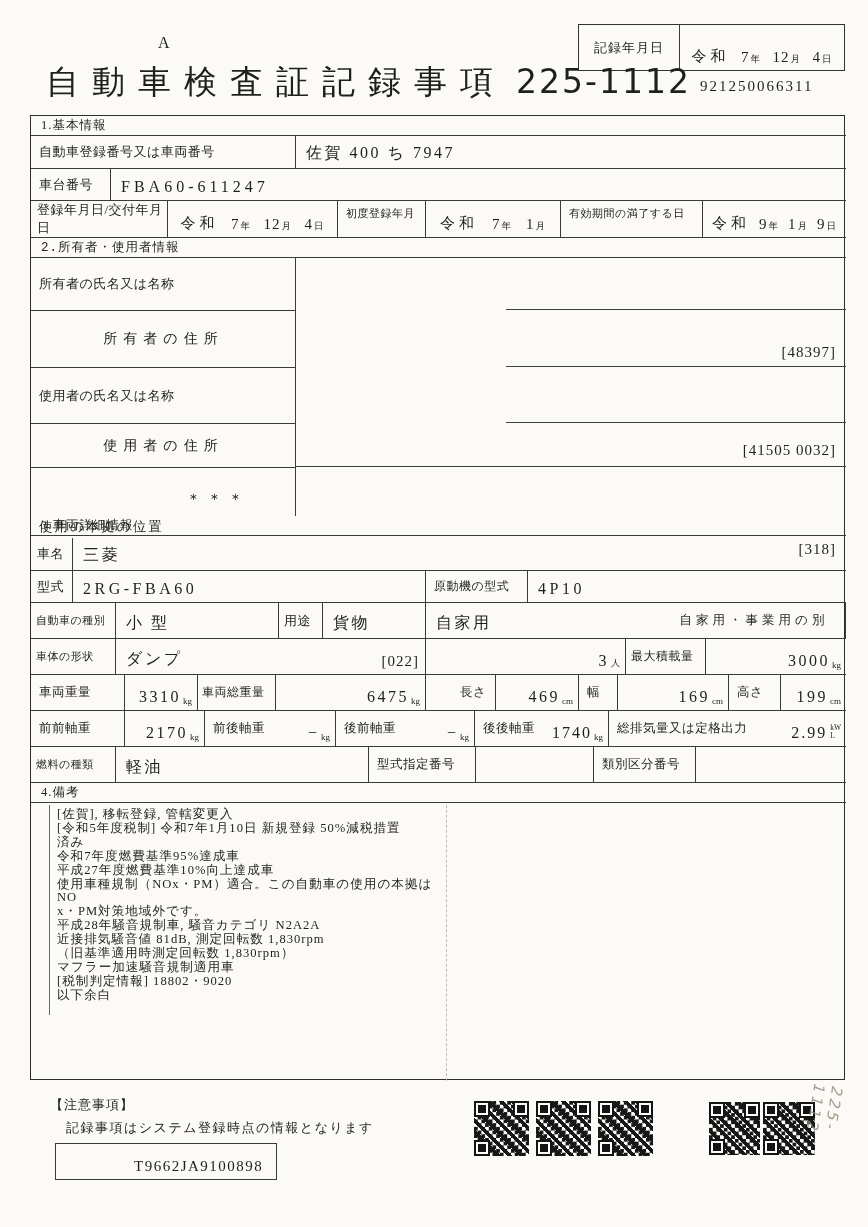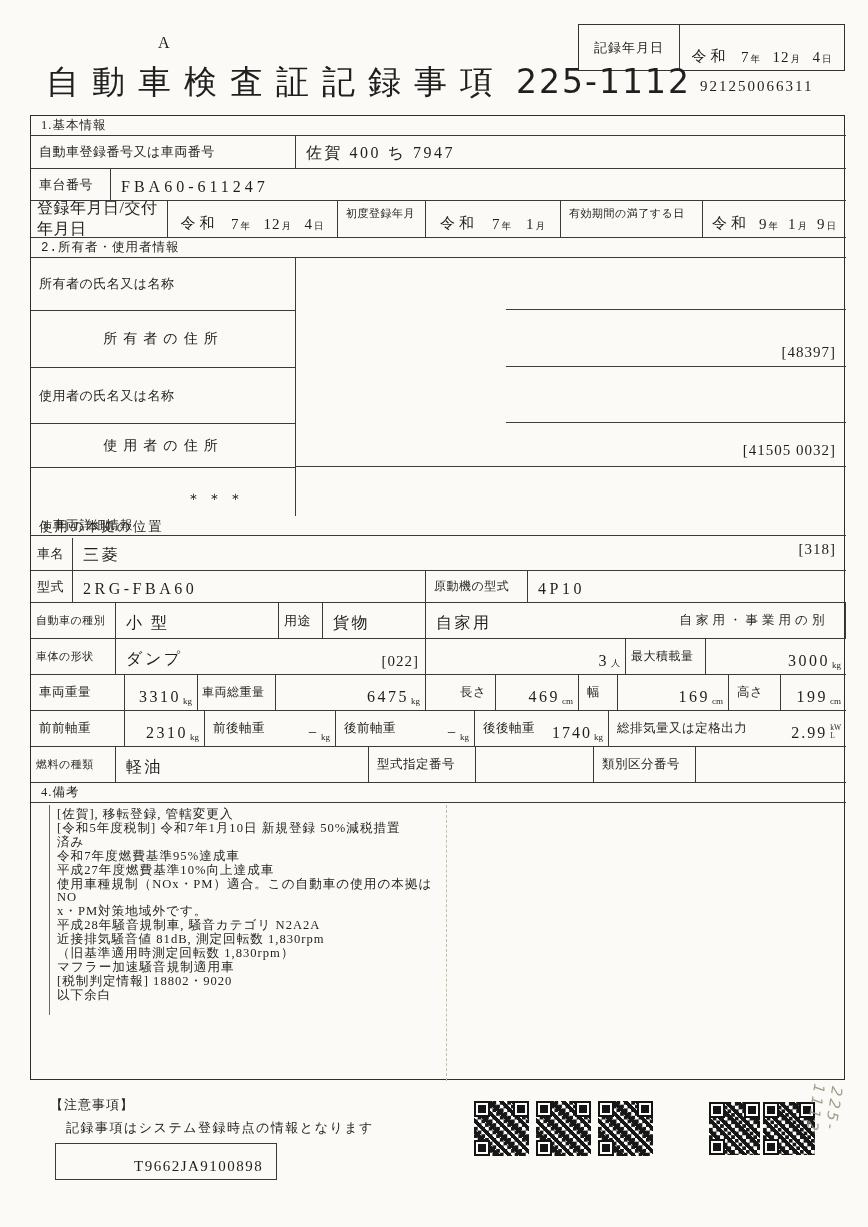--- a/index.html
+++ b/index.html
@@ -7,21 +7,21 @@
   .page{position:relative;width:868px;height:1227px;background:#fbfaf6;overflow:hidden;
         box-shadow:0 0 6px rgba(0,0,0,.2);}
   
   .abs{position:absolute;box-sizing:border-box;}
   .row{position:absolute;left:0;width:815px;display:flex;box-sizing:border-box;
        border-bottom:1.4px solid #3a3a3a;}
   .cell{box-sizing:border-box;border-right:1.3px solid #3a3a3a;display:flex;overflow:hidden;}
   .nb{border-right:none;}
   .lc{align-items:center;padding-left:8px;font-size:13px;letter-spacing:.5px;}
   .lcc{justify-content:center;padding-left:0;}
-  .f10{font-size:16px;}.f11{font-size:11px;}.f12{font-size:12px;}.f125{font-size:12.5px;}
+  .f10{font-size:13px;}.f11{font-size:11px;}.f12{font-size:12px;}.f125{font-size:12.5px;}
   .ls2{letter-spacing:2px;margin-top:44px;}.ls4{letter-spacing:4px;}.ls6{letter-spacing:6px;}
   .vc{align-items:flex-end;padding:0 6px 4px 10px;font-size:16px;letter-spacing:2.5px;}
   .vr{justify-content:flex-end;padding-right:5px;}
   .sech{position:absolute;left:0;width:815px;height:20px;display:flex;align-items:center;
         font-size:12.5px;padding-left:10px;box-sizing:border-box;
         border-bottom:1.4px solid #3a3a3a;letter-spacing:1px;}
   .u{font-size:9px;margin-left:2px;letter-spacing:0;}
   .kwl{display:inline-flex;flex-direction:column;font-size:7.5px;line-height:8px;
        margin-left:3px;letter-spacing:0;align-self:flex-end;padding-bottom:2px;}
   .date{display:flex;align-items:flex-end;width:100%;justify-content:space-evenly;
@@ -235,21 +235,21 @@
       <div class="cell lc f125" style="width:52px;padding-left:8px;">高さ</div>
       <div class="cell nb vc vr" style="flex:1;">
         <span>199</span>
           <span class="u">cm</span>
         </div>
     </div>
 
     <div class="row" style="top:595px;height:36px;">
       <div class="cell lc f125" style="width:94px;">前前軸重</div>
       <div class="cell vc vr" style="width:80px;">
-        <span>2310</span>
+        <span>2170</span>
           <span class="u">kg</span>
         </div>
       <div class="cell comp" style="width:131px;">
         <span class="cl">前後軸重</span>
         <span class="cv">
             <span>−</span>
             <span class="u">kg</span>
           </span>
         </div>
       <div class="cell comp" style="width:139px;">

